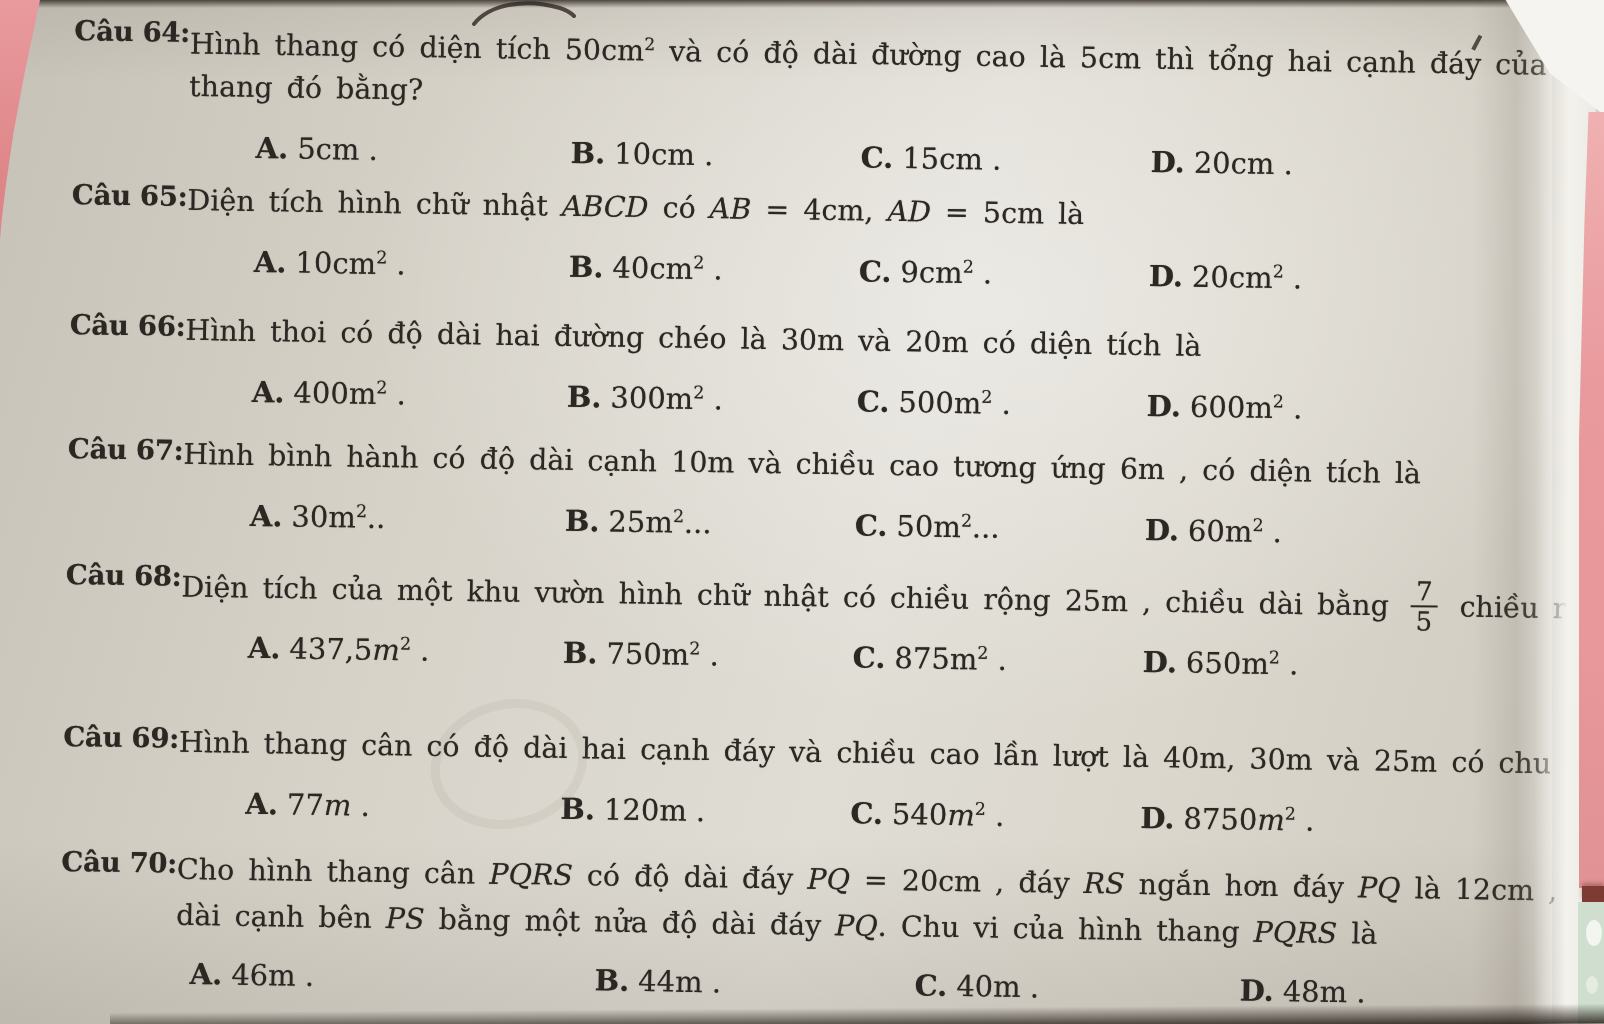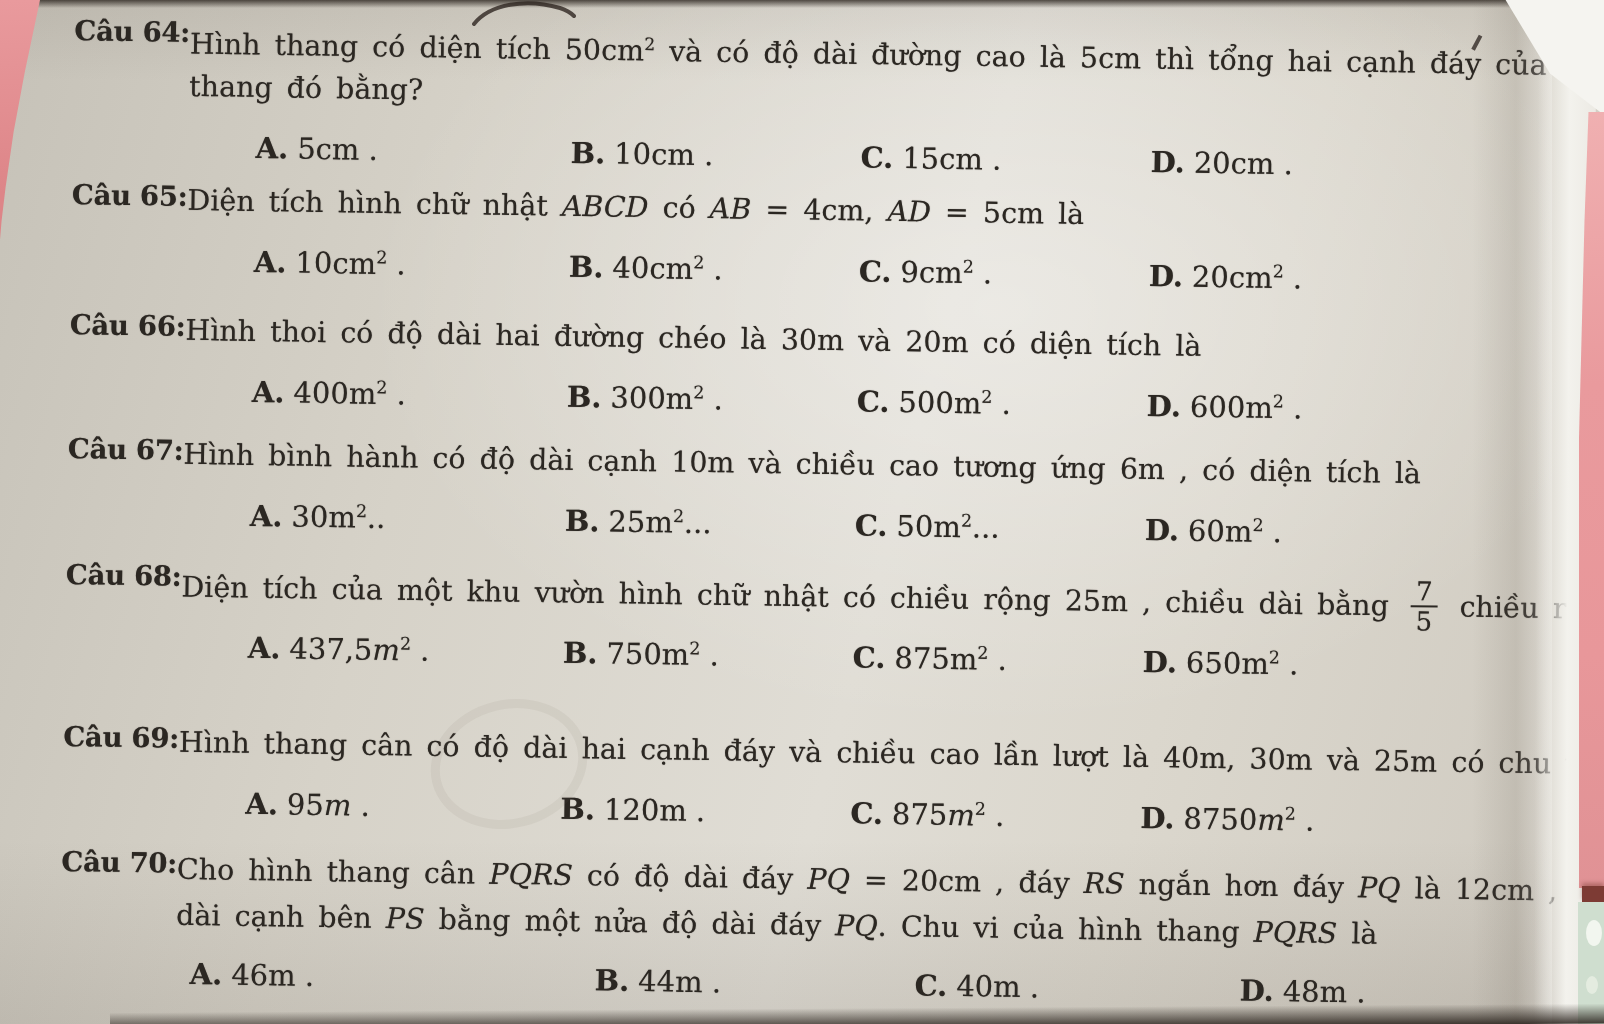--- a/index.html
+++ b/index.html
@@ -147,23 +147,23 @@
       </div>
     </div>
     <div class="q">
       <div class="q-head">
         <span class="q-label">Câu 69:</span>
         <div class="q-body">
           <div class="q-line"><span>Hình thang cân có độ dài hai cạnh đáy và chiều cao lần lượt là  40m, 30m  và  25m  có chu vi là</span></div>
         </div>
       </div>
       <div class="q-opts">
-        <span class="opt"><b class="opt-k">A.</b><span class="opt-v"><span>95</span><span class="it">m</span><span> .</span></span></span>
+        <span class="opt"><b class="opt-k">A.</b><span class="opt-v"><span>77</span><span class="it">m</span><span> .</span></span></span>
         <span class="opt"><b class="opt-k">B.</b><span class="opt-v"><span>120m .</span></span></span>
-        <span class="opt"><b class="opt-k">C.</b><span class="opt-v"><span>875</span><span class="it">m</span><span class="sup">2</span><span> .</span></span></span>
+        <span class="opt"><b class="opt-k">C.</b><span class="opt-v"><span>540</span><span class="it">m</span><span class="sup">2</span><span> .</span></span></span>
         <span class="opt"><b class="opt-k">D.</b><span class="opt-v"><span>8750</span><span class="it">m</span><span class="sup">2</span><span> .</span></span></span>
       </div>
     </div>
     <div class="q">
       <div class="q-head">
         <span class="q-label">Câu 70:</span>
         <div class="q-body">
           <div class="q-line"><span>Cho hình thang cân  </span><span class="it">PQRS</span><span>  có độ dài đáy  </span><span class="it">PQ</span><span> = 20cm , đáy  </span><span class="it">RS</span><span>  ngắn hơn đáy  </span><span class="it">PQ</span><span>  là 12cm , độ</span></div>
           <div class="q-line"><span>dài cạnh bên  </span><span class="it">PS</span><span>  bằng một nửa độ dài đáy  </span><span class="it">PQ</span><span>. Chu vi của hình thang  </span><span class="it">PQRS</span><span>  là</span></div>
         </div>

